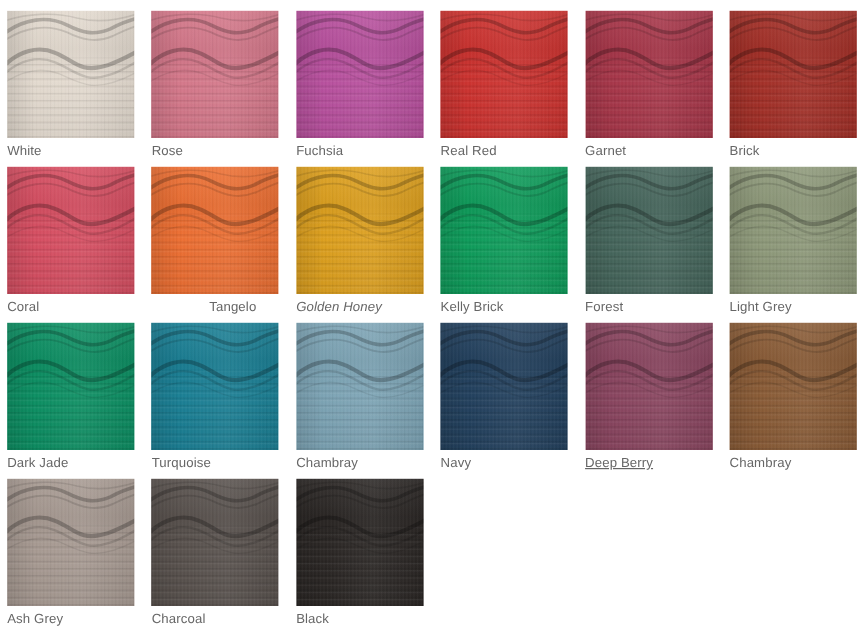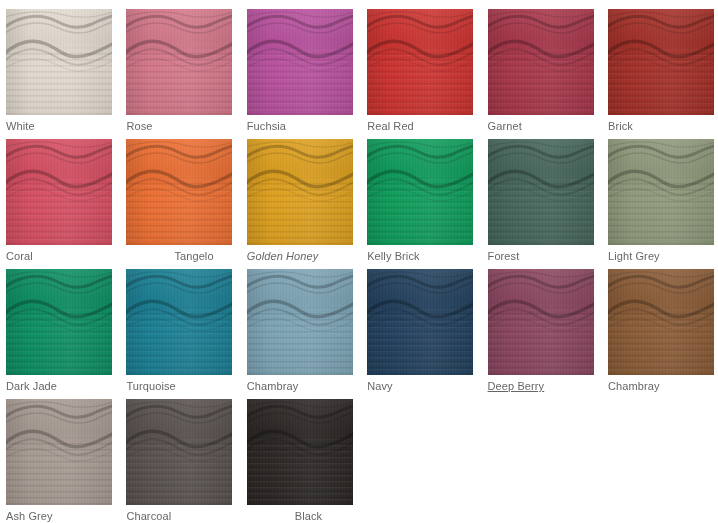--- a/index.html
+++ b/index.html
@@ -517,15 +517,15 @@
             <path d="M-4 20 C 14 6, 34 4, 50 12 C 62 18, 72 21, 86 15 C 94 11, 100 8, 110 6" stroke-width="3" stroke-opacity="0.22"></path>
             <path d="M-4 26 C 14 13, 34 11, 50 18 C 62 24, 74 27, 88 21 C 96 17, 102 14, 110 12" stroke-width="1.6" stroke-opacity="0.12"></path>
             <path d="M-4 47 C 10 33, 26 29, 40 35 C 50 39, 56 45, 64 47 C 76 50, 90 44, 110 33" stroke-width="3.4" stroke-opacity="0.24"></path>
             <path d="M-4 54 C 10 41, 26 37, 40 43 C 50 47, 57 53, 66 55 C 78 58, 92 52, 110 41" stroke-width="2" stroke-opacity="0.13"></path>
             <path d="M-4 61 C 12 50, 28 47, 42 52 C 52 56, 60 61, 70 62 C 82 63, 94 59, 110 50" stroke-width="1.2" stroke-opacity="0.08"></path>
             <path d="M-4 9 C 16 2, 40 1, 58 6 C 74 10, 90 9, 110 2" stroke-width="1.3" stroke-opacity="0.10"></path>
           </g>
         </svg>
       </span>
     </span>
-    <span class="swatch-label" style="color: rgb(102, 102, 102); margin-left: 48px;">Black</span>
+    <span class="swatch-label" style="color: rgb(102, 102, 102);">Black</span>
   </div>
   </div>
 
 </body></html>

